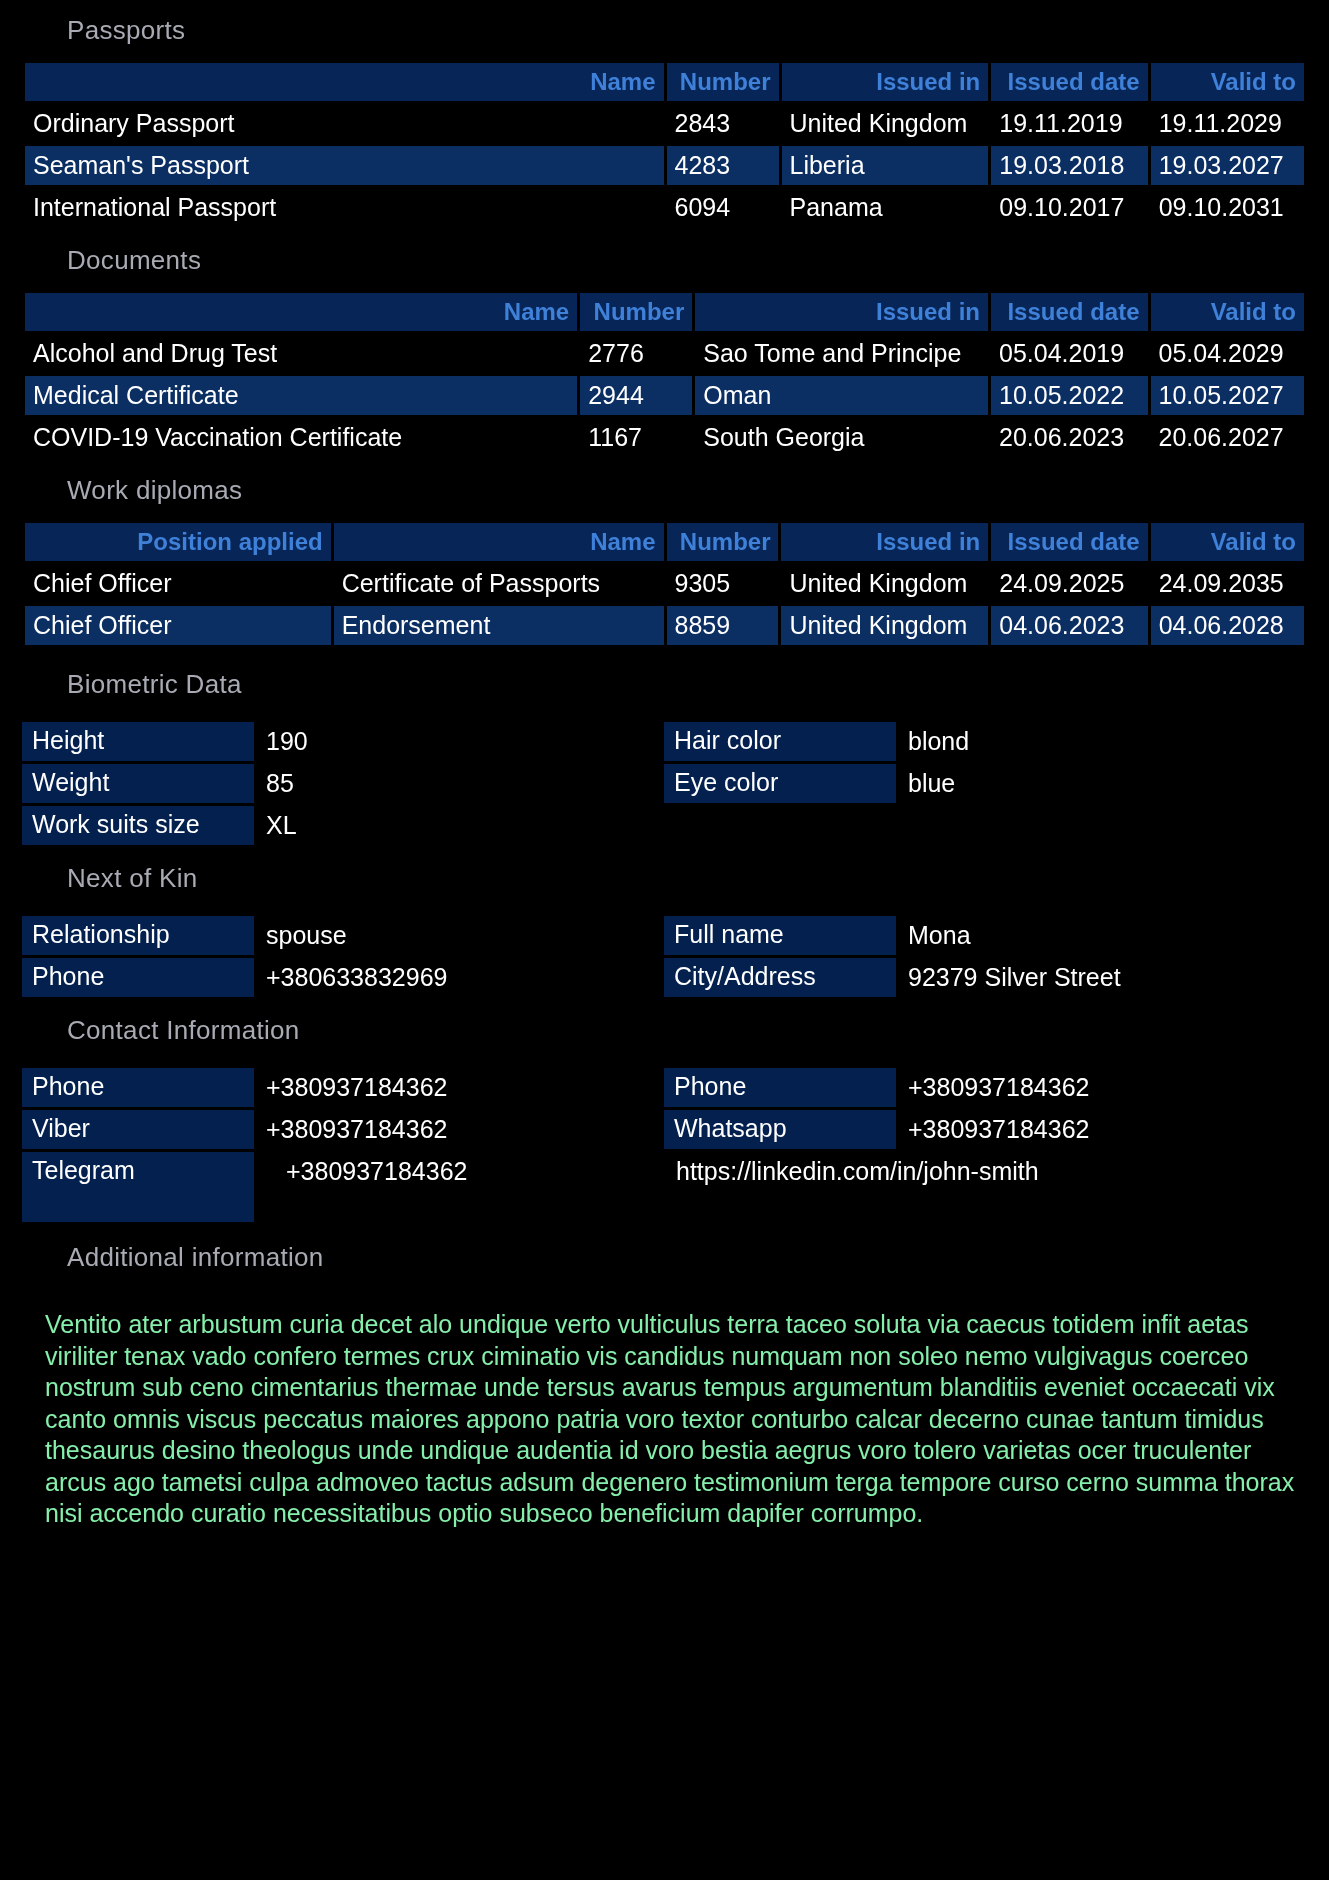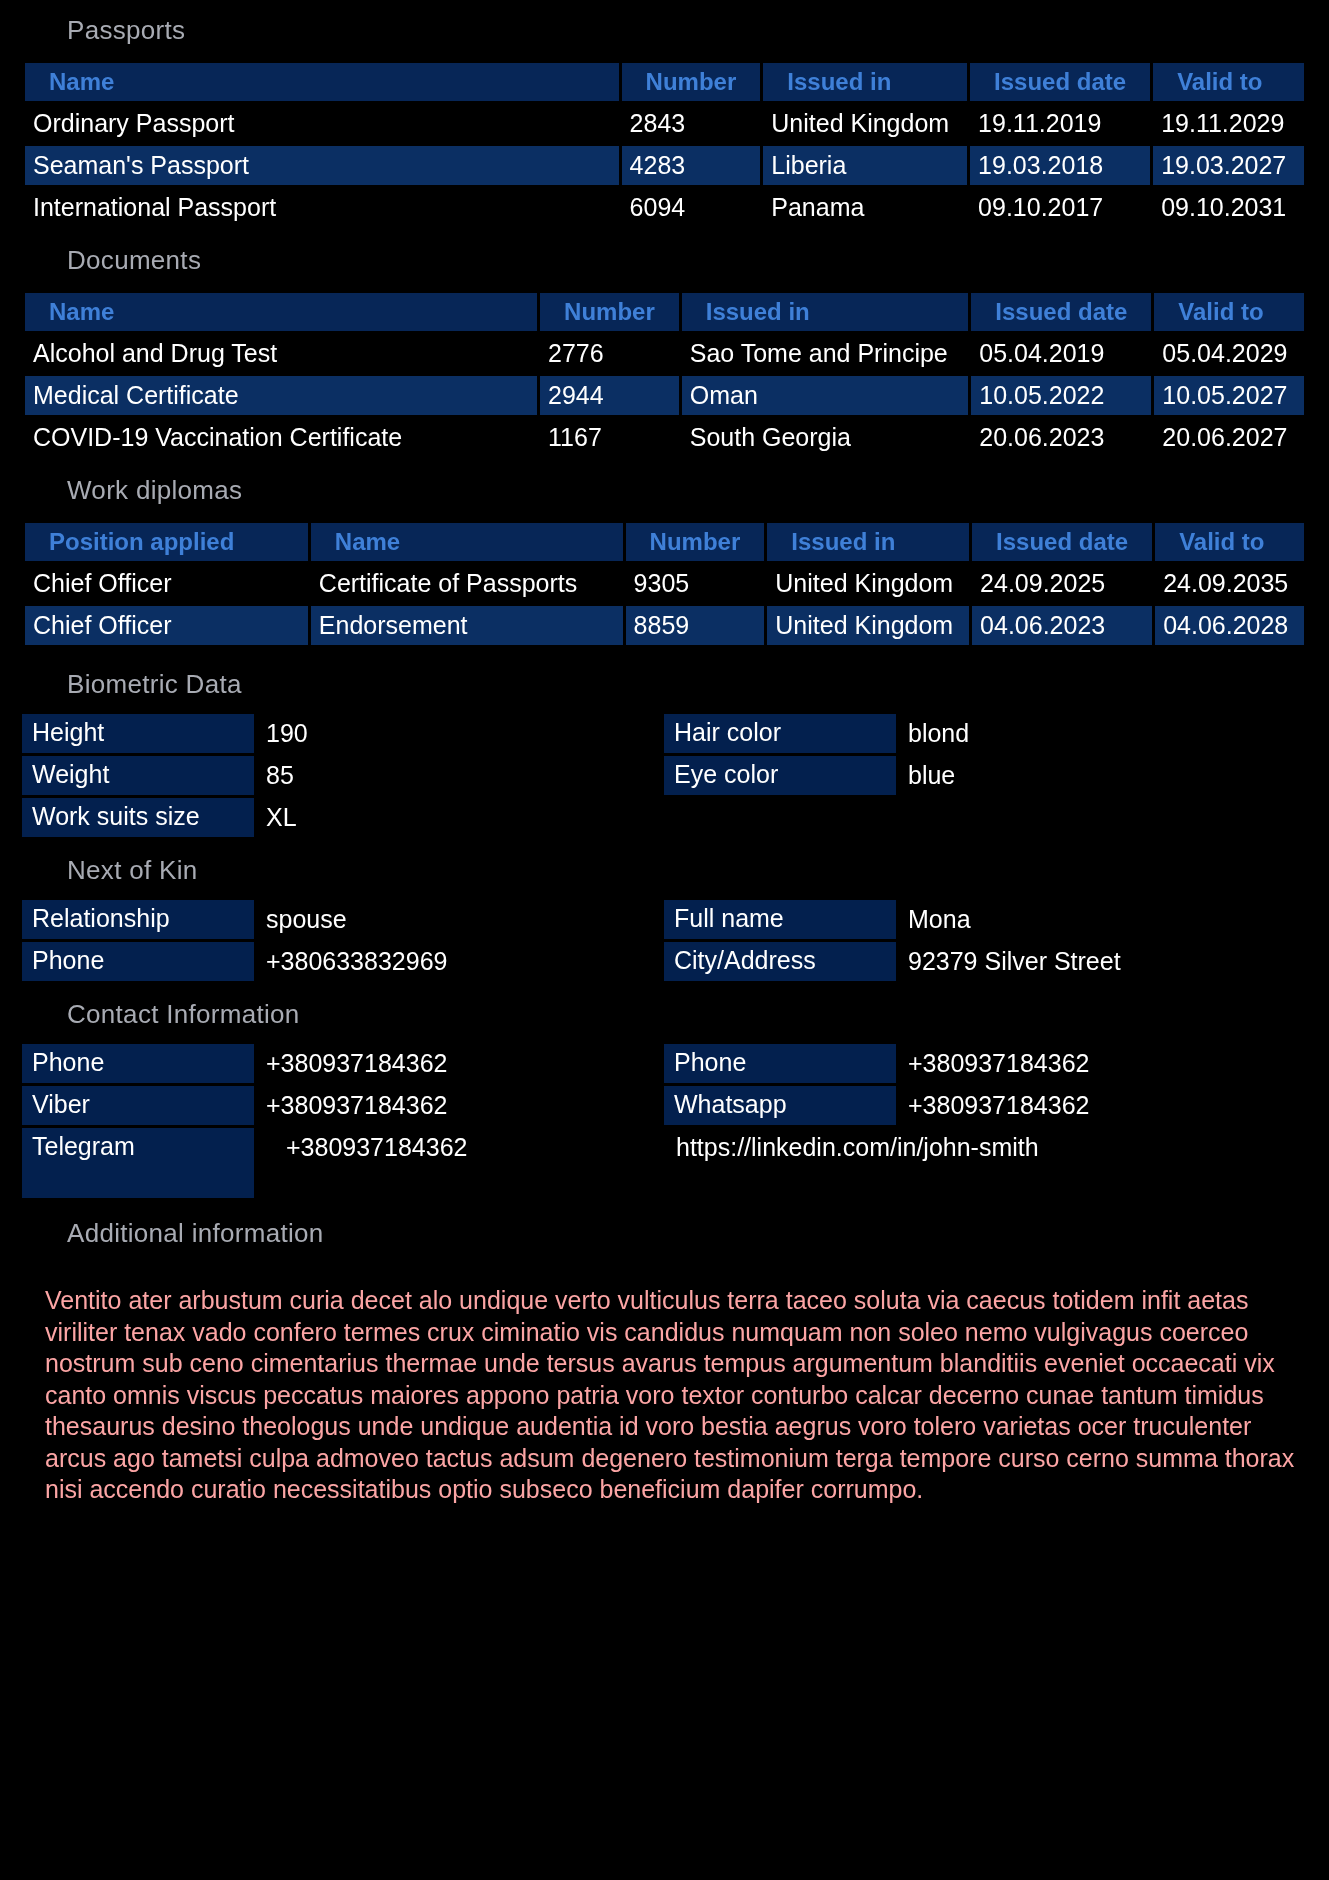--- a/index.html
+++ b/index.html
@@ -1,29 +1,29 @@
 <!DOCTYPE html>
 <html><head>
 <meta charset="utf-8">
 <style>
   html, body { margin:0; padding:0; background:#000; }
   body { width:1329px; height:1880px; overflow:hidden; font-family:"Liberation Sans", sans-serif; color:#fff; position:relative; }
   .section-title { font-size:26px; color:#a8abb3; margin:0; padding-left:67px; height:60px; line-height:60px; font-weight:normal; letter-spacing:0.3px; }
   table.grid { border-collapse:separate; border-spacing:3px; margin-left:22px; width:1285px; font-size:25px; }
-  table.grid th { background:#072657; color:#3f80d8; font-weight:bold; height:38px; padding:0 24px; text-align:left; white-space:nowrap; font-size:24px; }
+  table.grid th { background:#072657; color:#3f80d8; font-weight:bold; height:38px; padding:0 8px; text-align:right; white-space:nowrap; font-size:24px; }
   table.grid td { height:39px; padding:0 8px; text-align:left; white-space:nowrap; }
   table.grid tr.alt td { background:#0b2f63; }
-  .kv-wrap { display:flex; margin-left:22px; width:1285px; }
+  .kv-wrap { display:flex; margin-left:22px; width:1285px;margin-top:8px; }
   .kv-col { width:640px; }
   .kv-col.right { margin-left:2px; }
   .kv-row { display:flex; margin-bottom:3px; min-height:39px; }
   .kv-key { width:232px; background:#03204e; padding:4px 10px 0; font-size:25px; box-sizing:border-box; }
   .kv-val { flex:1; padding:4px 12px 0; font-size:25px; line-height:31px; }
   .kv-row.tall { min-height:70px;gap:20px; }
-  .info-text { margin:22px 0 0 45px; width:1250px; font-size:25px; line-height:31.5px; color:#fca5a5; }
+  .info-text { margin:22px 0 0 45px; width:1250px; font-size:25px; line-height:31.5px; color:#86efac; }
 </style>
 </head>
 <body>
 
 <section>
   <h2 class="section-title">Passports</h2>
   <table class="grid">
     <colgroup>
         <col style="width:633px">
         <col style="width:111px">

